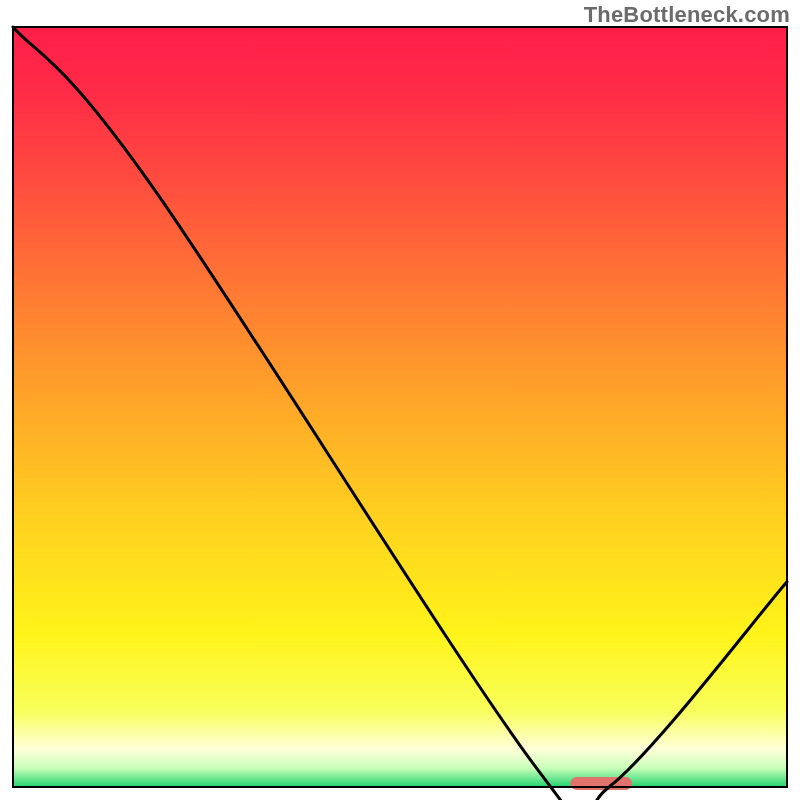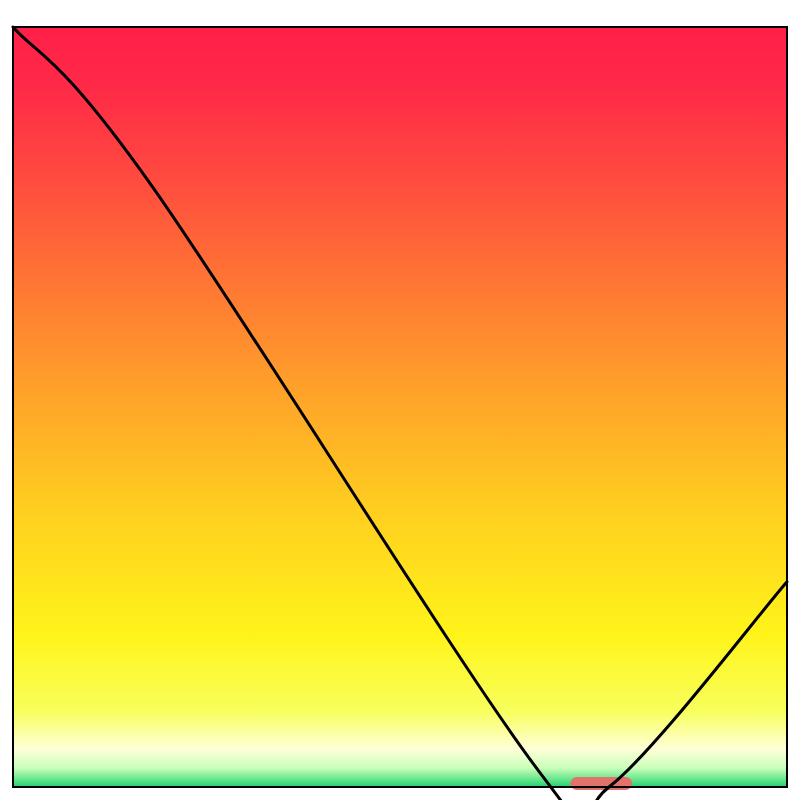--- a/index.html
+++ b/index.html
@@ -43,20 +43,21 @@
   }
   .opt-marker {
     fill: #e2736c;
     stroke: none;
   }
 </style>
 </head>
 <body>
 
 <div class="chart-container">
+  <div class="watermark">TheBottleneck.com</div>
 
   <svg id="chart-svg" width="800" height="800" viewBox="0 0 800 800">
     <defs>
       <linearGradient id="bg-grad" x1="0" y1="0" x2="0" y2="1">
           <stop offset="0%" stop-color="#ff1f49"></stop>
           <stop offset="8%" stop-color="#ff2a47"></stop>
           <stop offset="20%" stop-color="#ff4b3f"></stop>
           <stop offset="35%" stop-color="#ff7a33"></stop>
           <stop offset="50%" stop-color="#ffa828"></stop>
           <stop offset="65%" stop-color="#ffd21f"></stop>

